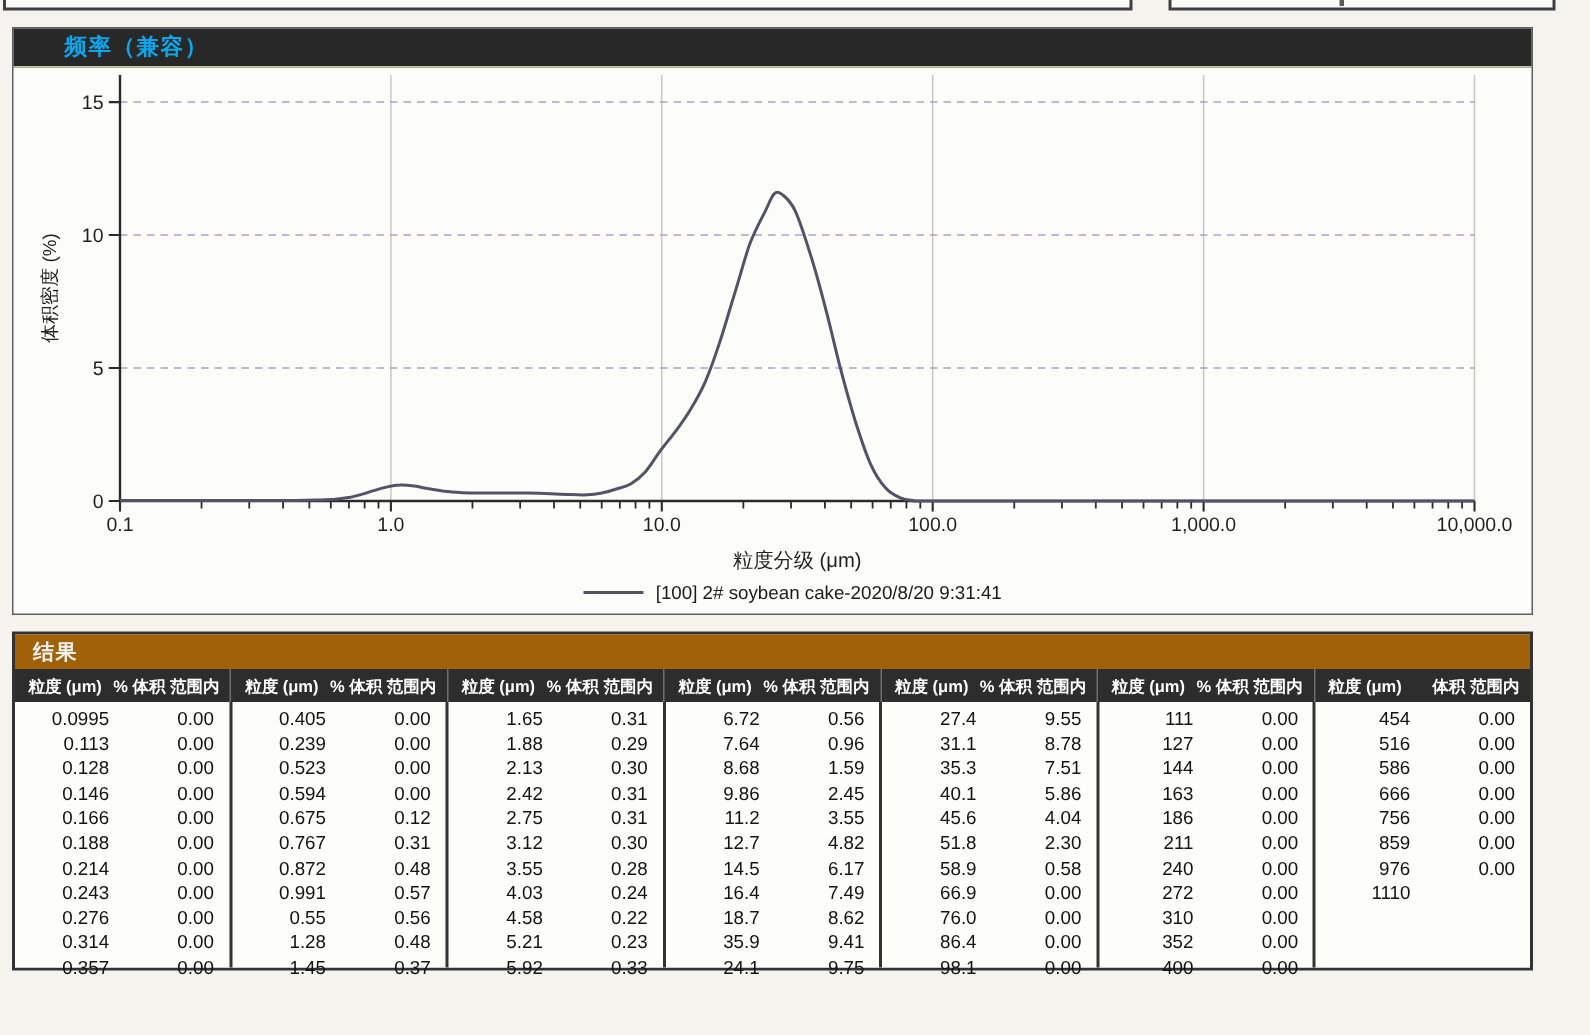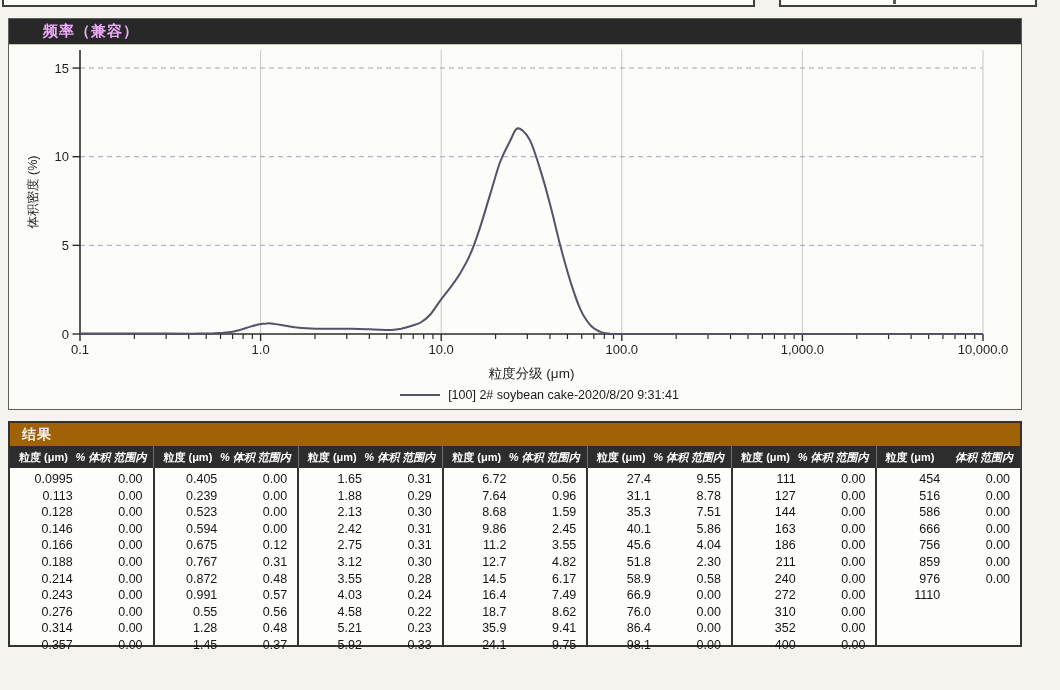--- a/index.html
+++ b/index.html
@@ -16,49 +16,49 @@
   .top-strip.left{left:2px;width:753px;}
   .top-strip.right{left:779px;width:258px;}
   .top-mark{position:absolute;left:893px;top:0px;width:3px;height:4px;background:#5a5a5a;}
 
   
   .chart-panel{
     position:absolute;left:8px;top:18px;width:1014px;height:392px;
     background:#fcfcf8;border:1px solid #5f5f5f;box-sizing:border-box;
   }
   .panel-header{
-    height:25px;background:#282828;color:#f0abfc;
+    height:25px;background:#282828;color:#0ea5e9;
     font-size:15px;font-weight:bold;letter-spacing:1px;
     display:flex;align-items:center;padding-left:34px;
     border-bottom:1px solid #c2c9a8;
   }
   .chart-body{position:relative;height:364px;}
   .chart-body svg{position:absolute;left:0;top:0;font-family:inherit;}
   .legend{
-    position:absolute;left:79px;top:341px;width:903px;height:18px;
+    position:absolute;left:68px;top:341px;width:903px;height:18px;
     display:flex;justify-content:center;align-items:center;gap:8px;
     font-size:12.5px;color:#1b1b1b;
   }
   .legend-swatch{display:inline-block;width:40px;height:2px;}
 
   
   .results-panel{
     position:absolute;left:8px;top:421px;width:1014px;
     background:#fdfdfa;border:2px solid #333;box-sizing:border-box;
   }
   .results-title{
     height:23px;background:#a16207;color:#f2f2f2;
     font-size:14px;font-weight:bold;letter-spacing:1px;
     display:flex;align-items:center;padding-left:12px;
   }
   .results-colheads{height:22px;background:#2d2d2d;display:flex;}
   .hgroup{flex:1;display:flex;align-items:center;color:#fff;font-size:11px;font-weight:bold;border-left:1px solid #6e6e6e;min-width:0;}
   .hgroup:first-child{border-left:none;}
   .h-size{padding-left:9px;white-space:nowrap;}
-  .h-pct{margin-left:auto;padding-right:7px;white-space:nowrap;font-style:italic;}
+  .h-pct{margin-left:auto;padding-right:7px;white-space:nowrap;}
   .results-body{display:flex;height:177px;background:#fdfdfa;}
   .tgroup{flex:1;border-left:2px solid #333;padding-top:3px;min-width:0;}
   .tgroup:first-child{border-left:none;}
   .trow{display:flex;height:16.6px;line-height:16.6px;font-size:12.5px;color:#141414;}
   .c-size{width:44%;text-align:right;white-space:nowrap;}
   .c-pct{flex:1;text-align:right;padding-right:10px;white-space:nowrap;}
 </style>
 </head>
 <body>
 

